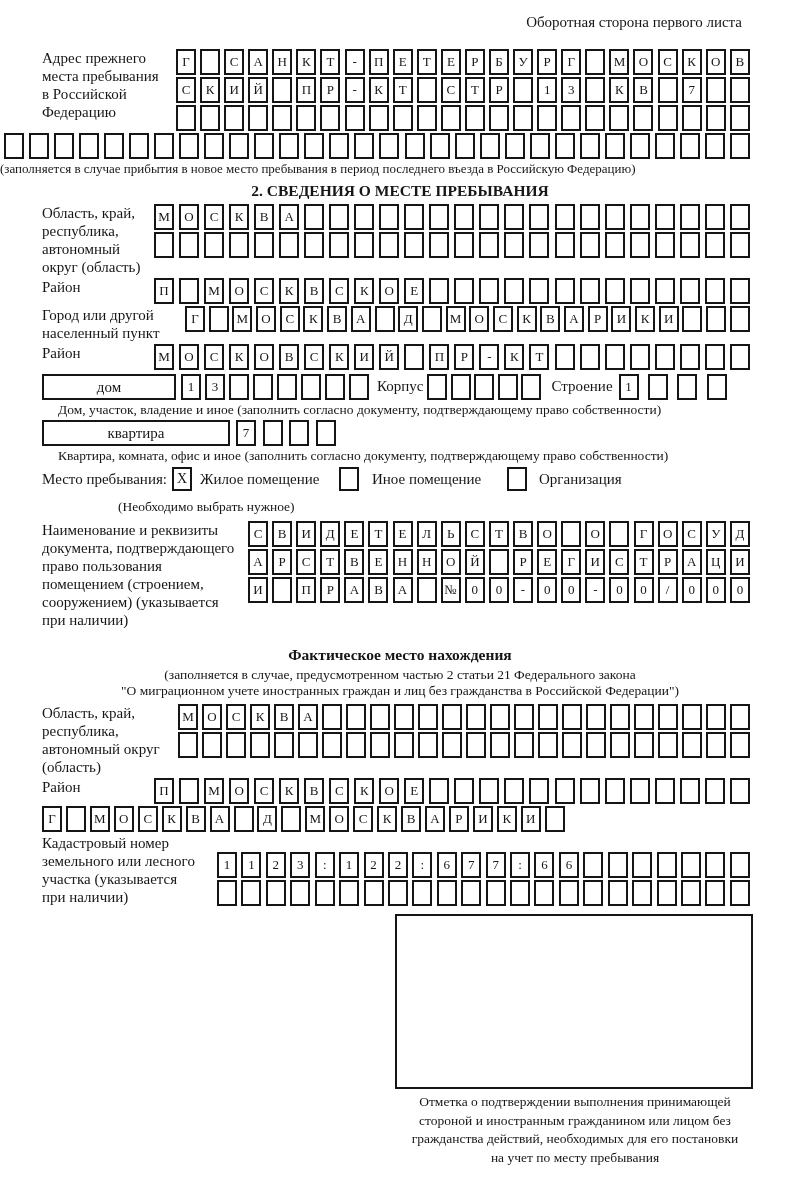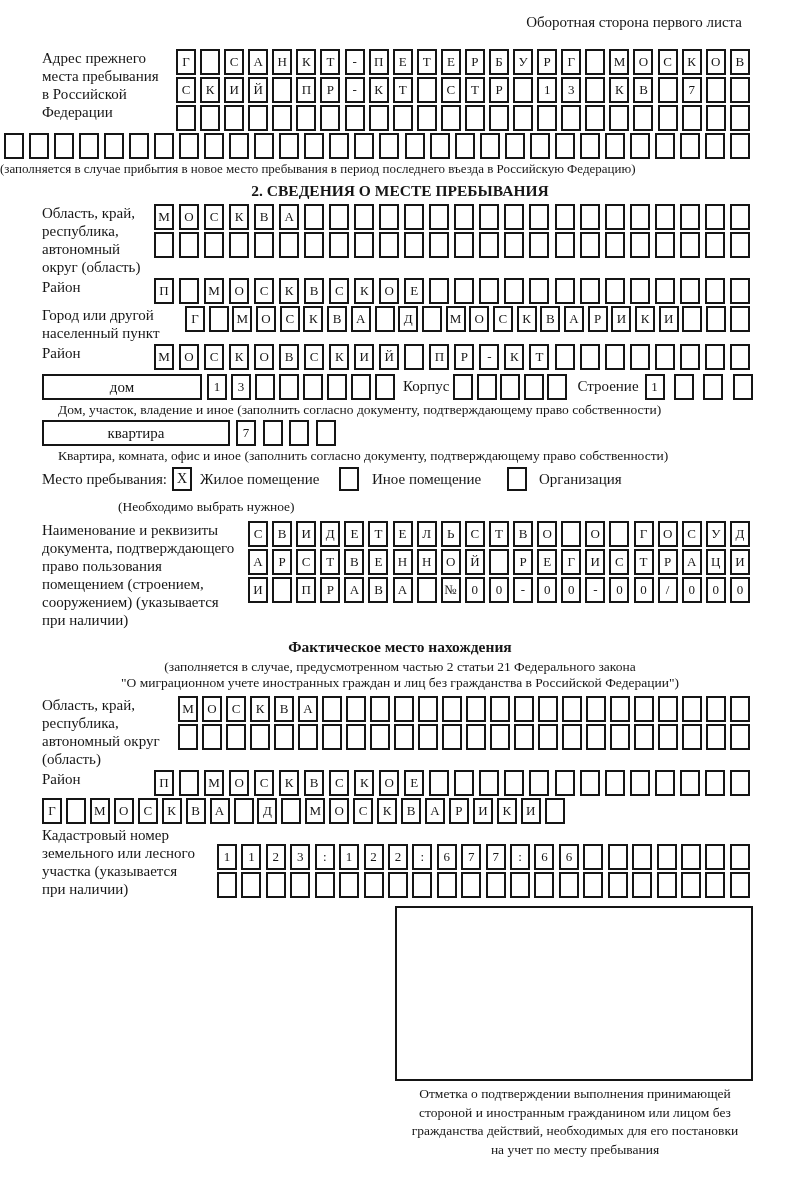--- a/index.html
+++ b/index.html
@@ -32,21 +32,21 @@
   .note{font-size:13px;line-height:15px;margin-top:2px}
   .note-c{text-align:left}
   .note-l{padding-left:58px;font-size:13.5px}
 
   .sec-title{text-align:center;font-weight:bold;font-size:15.5px;margin-top:5px;line-height:19px}
   .fact-note{text-align:center;font-size:13.5px;line-height:16px;margin-top:3px}
 
   .domrow{display:flex;align-items:flex-start;padding-left:42px;margin-top:4px;font-size:15px}
   .wbox{height:26px;border:2px solid #151515;display:flex;align-items:center;
         justify-content:center;font-size:15px;flex-shrink:0}
-  .dom-box{width:160px}
+  .dom-box{width:134px}
   .dom-cells{width:188px;margin-left:5px}
   .inline-lbl{margin:4px 4px 0 8px;white-space:nowrap}
   .korpus-cells{width:114px}
   .stroenie-cells{width:108px;margin-left:2px}
   .kv-box{width:188px}
   .kv-cells{width:100px;margin-left:6px}
 
   .mestorow{display:flex;align-items:center;padding-left:42px;margin-top:4px;font-size:15px}
   .cbox{width:20px;height:24px;border:2px solid #151515;display:flex;align-items:center;
         justify-content:center;font-size:14px;flex-shrink:0}
@@ -61,21 +61,21 @@
 </head>
 <body>
 
 <div class="backnote">Оборотная сторона первого листа</div>
 
 <div class="field w-a" style="margin-top:18px">
   <div class="flabel">
       <div>Адрес прежнего</div>
       <div>места пребывания</div>
       <div>в Российской</div>
-      <div>Федерации</div>
+      <div>Федерацию</div>
     </div>
   <div class="rows">
     <div class="cells">
         <span class="cell">Г</span>
         <span class="cell"></span>
         <span class="cell">С</span>
         <span class="cell">А</span>
         <span class="cell">Н</span>
         <span class="cell">К</span>
         <span class="cell">Т</span>
@@ -478,21 +478,21 @@
         <span class="cell">0</span>
         <span class="cell">0</span>
         <span class="cell">/</span>
         <span class="cell">0</span>
         <span class="cell">0</span>
         <span class="cell">0</span>
       </div>
   </div>
 </div>
 
-<div class="sec-title" style="margin-top:8px">Фактическое место нахождения</div>
+<div class="sec-title" style="margin-top:16px">Фактическое место нахождения</div>
 <div class="fact-note">
     <div>(заполняется в случае, предусмотренном частью 2 статьи 21 Федерального закона</div>
     <div>"О миграционном учете иностранных граждан и лиц без гражданства в Российской Федерации")</div>
   </div>
 
 <div class="field w-oblB" style="margin-top:5px">
   <div class="flabel">
       <div>Область, край,</div>
       <div>республика,</div>
       <div>автономный округ</div>

